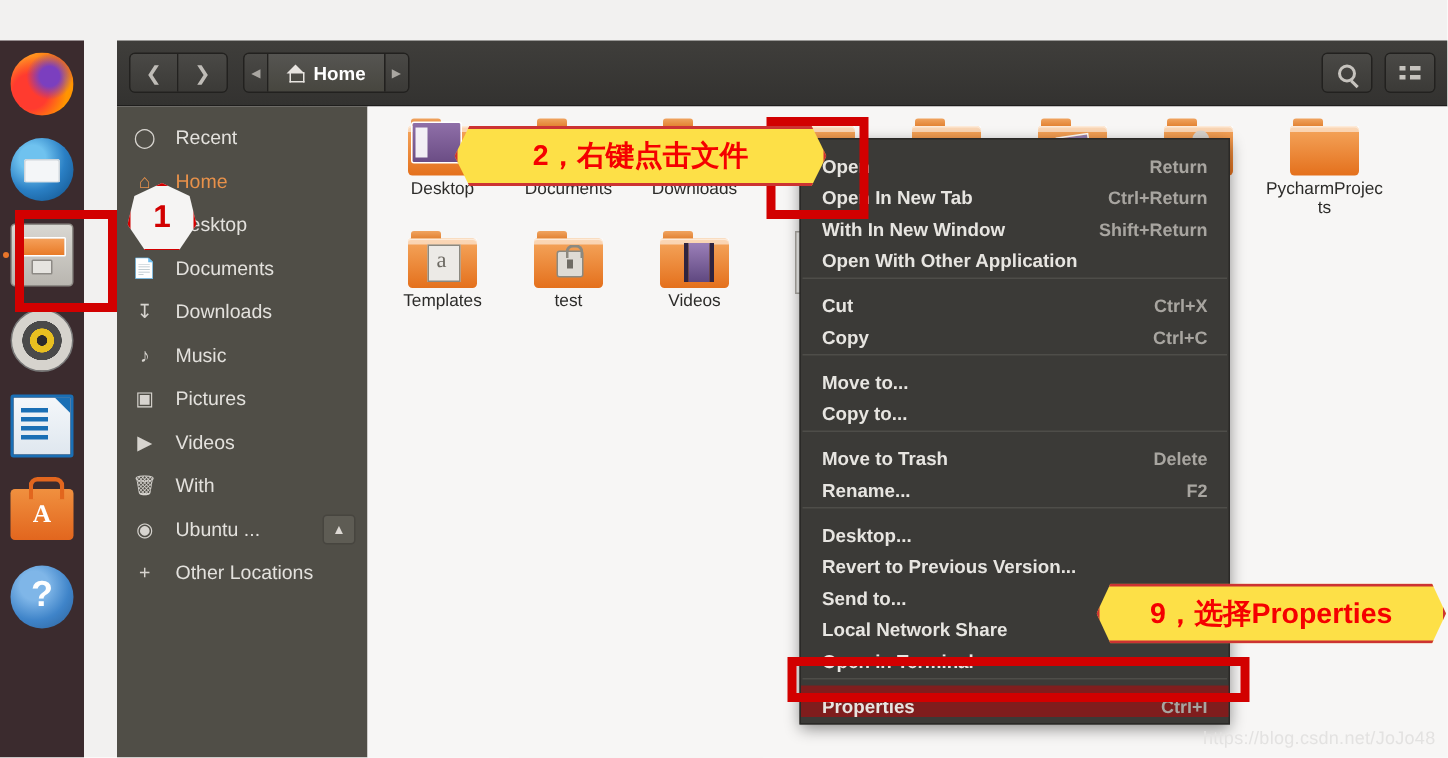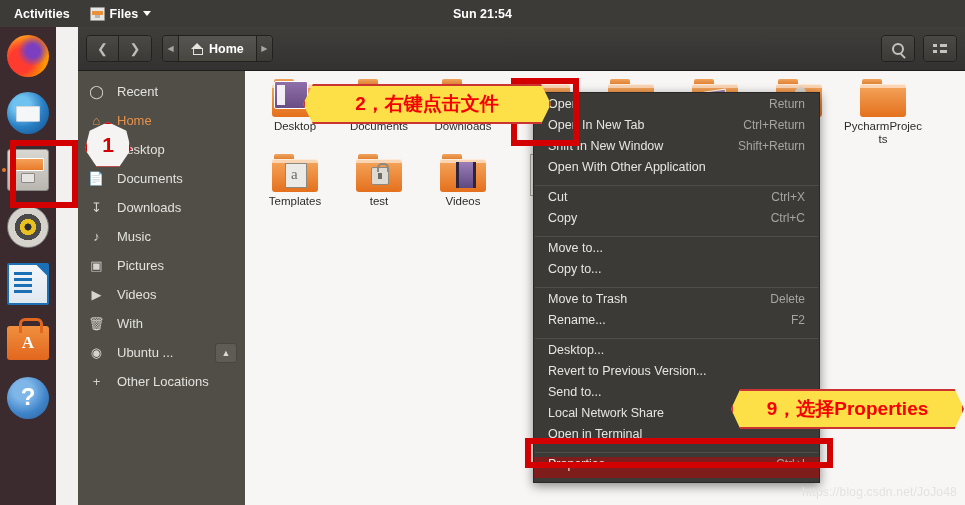--- a/index.html
+++ b/index.html
@@ -349,22 +349,22 @@
   }
 
   
   #ctxmenu {
     position: absolute; left: 533px; top: 109px; width: 287px;
     background: #3b3a37; border: 1px solid #2a2927;
     box-shadow: 0 3px 10px rgba(0,0,0,.45);
     padding: 4px 0; z-index: 25;
   }
   .mi {
-    display: flex; align-items: flex-start; height: 21px; padding: 0 14px;
-    color: #e7e5e1; font-size: 12.5px; white-space: nowrap;
+    display: flex; align-items: flex-end; height: 21px; padding: 0 14px;
+    color: #e7e5e1; font-size: 12.5px; white-space: nowrap; font-weight: bold;
   }
   .mi .accel { margin-left: auto; color: #a8a5a0; font-size: 12px; }
   .mi.highlighted { background: #7f1d1d; }
   .msep { height: 1px; background: #4e4d49; margin: 4px 1px; }
   .redbox { position: absolute; border: 6px solid #d20000; z-index: 55; }
   .callout {
     position: absolute; z-index: 60;
     display: flex; align-items: center; justify-content: center;
     color: #f50000; font-size: 19px; font-weight: bold;
     background: #fde047; border: 2px solid #c33;
@@ -380,31 +380,20 @@
   #watermark {
     position: absolute; right: 8px; bottom: 6px; z-index: 70;
     color: #e3e2e1; font-size: 12px; letter-spacing: .2px;
   }
 </style>
 </head>
 <body>
 
 <div id="screen">
 
-  <div id="topbar">
-    <div class="tb-item first">
-      <span>Activities</span>
-    </div>
-    <div class="tb-item">
-      <span class="files-glyph"></span>
-      <span>Files</span>
-      <span class="caret-down"></span>
-    </div>
-    <div class="clock">Sun 21:54</div>
-  </div>
 
   <div id="dock">
     <div class="dock-btn">
       <span class="dock-icon ic-firefox"></span>
     </div>
     <div class="dock-btn">
       <span class="dock-icon ic-thunderbird"></span>
     </div>
     <div class="dock-btn">
       <span class="run-dot"></span>
@@ -600,21 +589,21 @@
     <div id="ctxmenu" style="left:455px; top:65px;">
       <div class="mi">
         <span>Open</span>
         <span class="accel">Return</span>
       </div>
       <div class="mi">
         <span>Open In New Tab</span>
         <span class="accel">Ctrl+Return</span>
       </div>
       <div class="mi">
-        <span>Shift In New Window</span>
+        <span>With In New Window</span>
         <span class="accel">Shift+Return</span>
       </div>
       <div class="mi">
         <span>Open With Other Application</span>
       </div>
       <div class="msep"></div>
       <div class="mi">
         <span>Cut</span>
         <span class="accel">Ctrl+X</span>
       </div>

